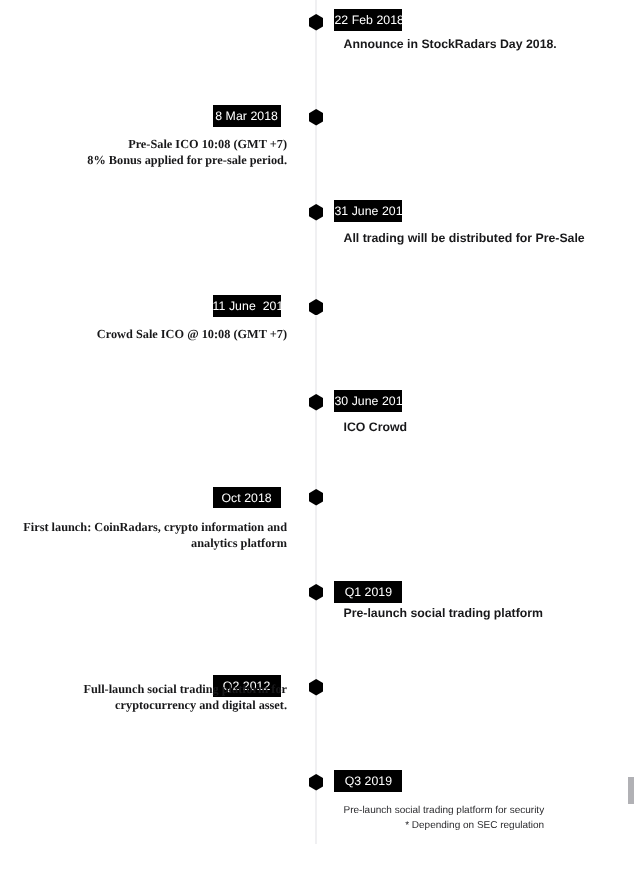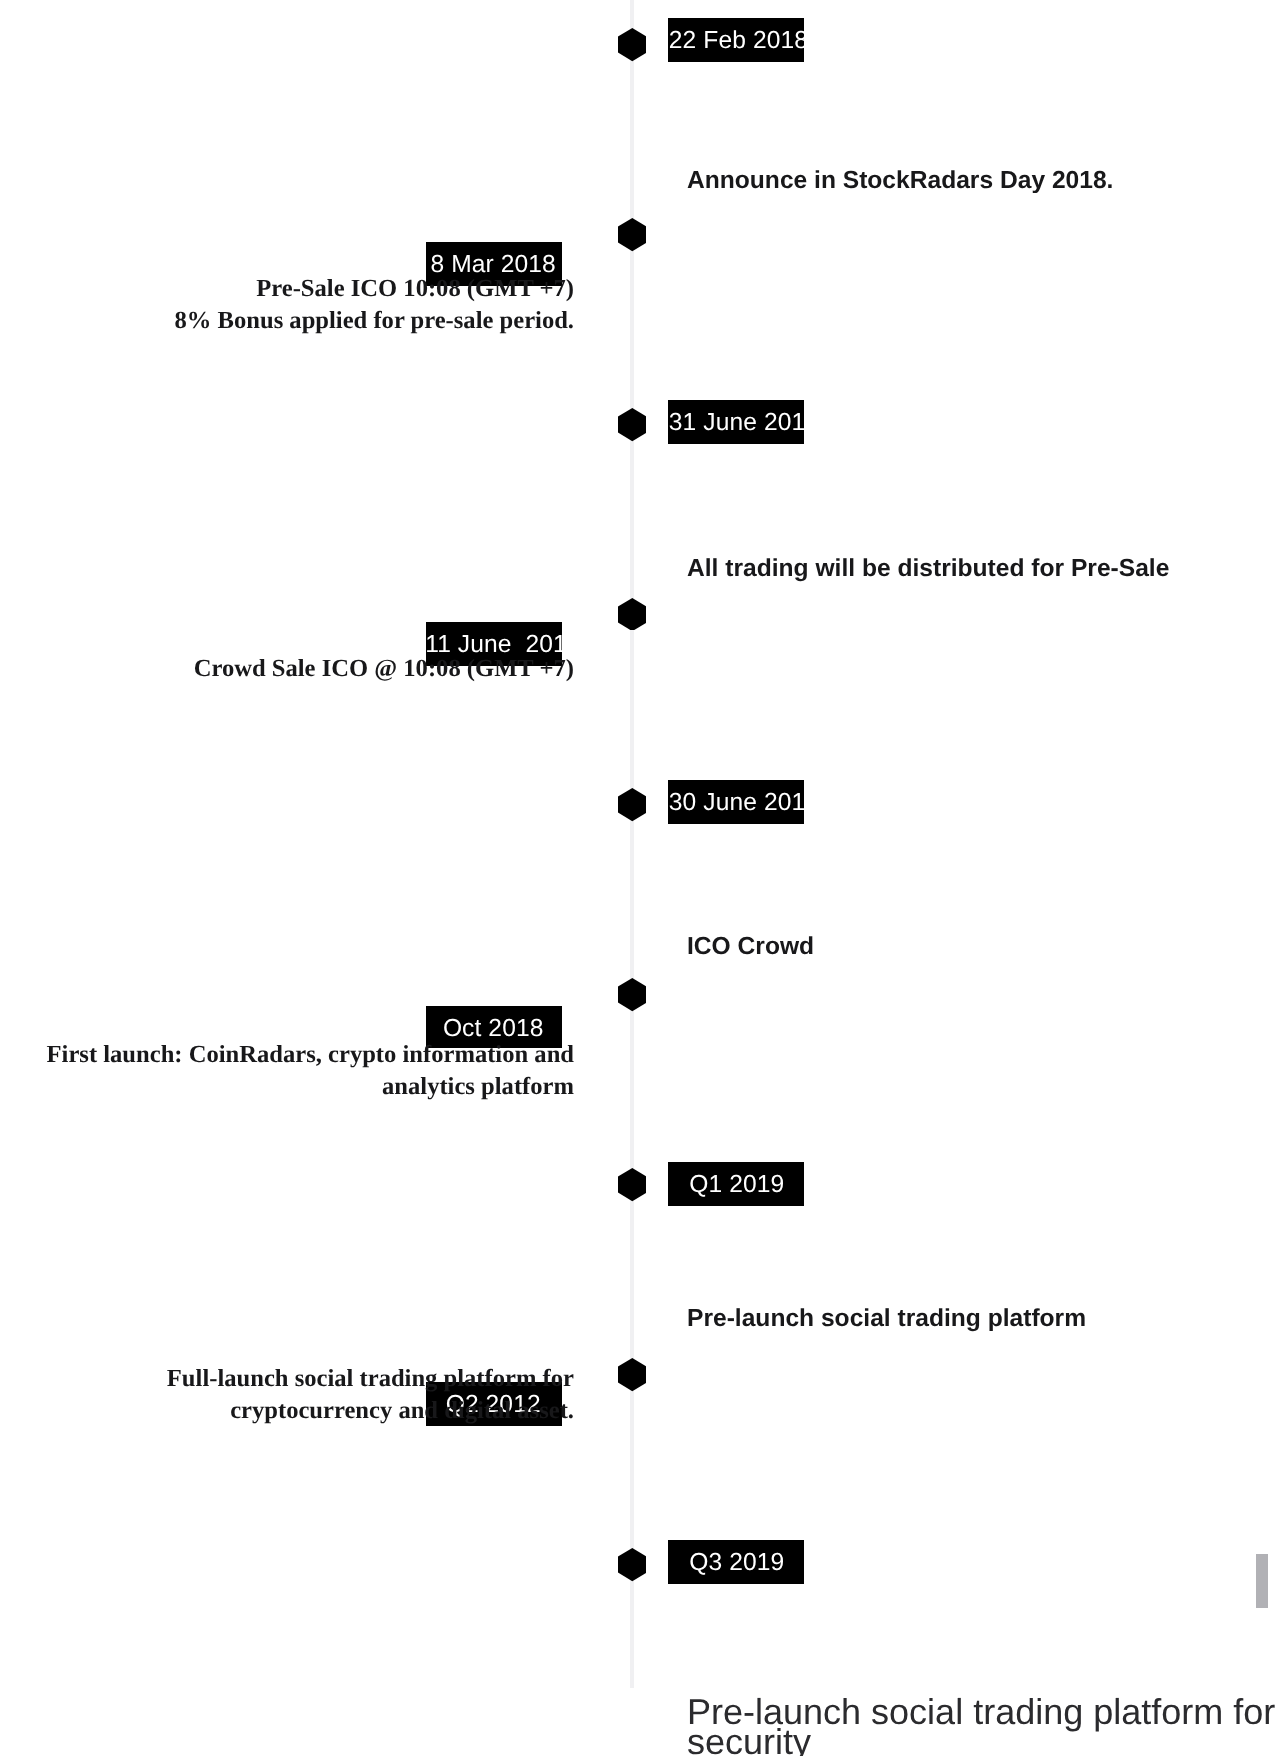--- a/index.html
+++ b/index.html
@@ -47,32 +47,32 @@
     background: #000000;
     color: #ffffff;
     font-size: 12.3px;
     font-weight: 400;
     line-height: 23.8px;
     text-align: center;
     white-space: pre;
     letter-spacing: 0.05px;
   }
   .badge.right { left: 334.4px; }
-  .badge.left  { left: 212.6px; margin-top: 16px; }
+  .badge.left  { left: 212.6px; }
   .desc {
     position: absolute;
     font-size: 12.3px;
     font-weight: 700;
     color: #18181a;
     line-height: 15.95px;
     white-space: pre-line;
   }
-  .desc.right { left: 343.5px; text-align: left; margin-top: 46px; }
+  .desc.right { left: 343.5px; text-align: right; }
   .desc.left  { left: 0; width: 287px; text-align: right; font-family: Liberation Serif, serif; }
-  .desc.reg { font-weight: 400; color: #2b2b2e; font-size: 18px; line-height: 15.1px; }
+  .desc.reg { font-weight: 400; color: #2b2b2e; font-size: 10px; line-height: 15.1px; }
   .scrollbar {
     position: absolute;
     left: 628px;
     top: 777.3px;
     width: 6.2px;
     height: 26.4px;
     background: #b1b1b5;
   }
 </style>
 </head>

